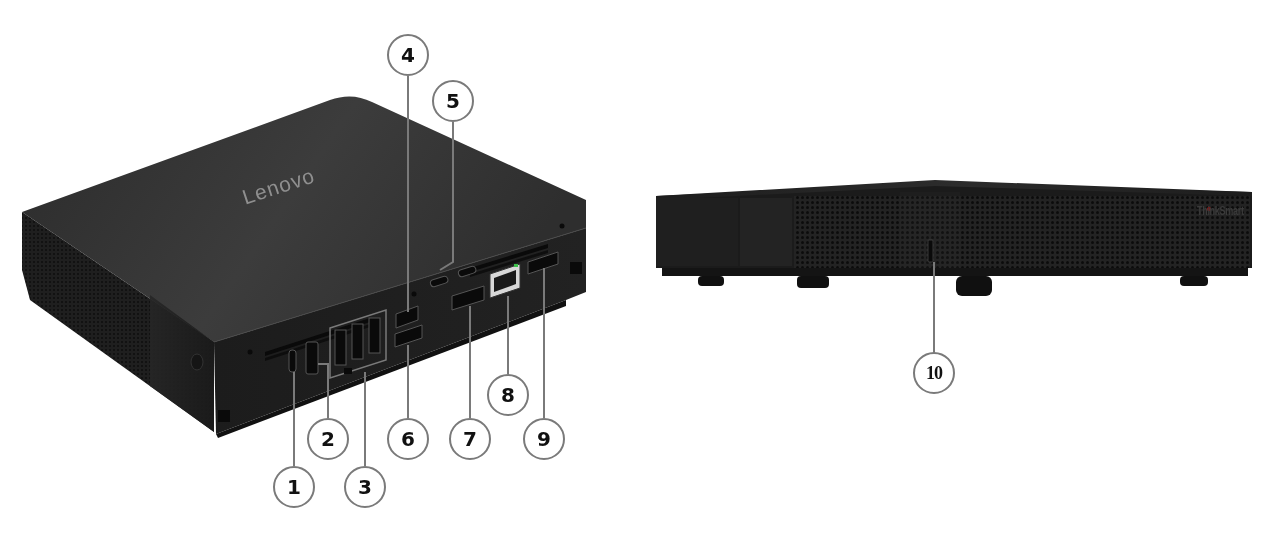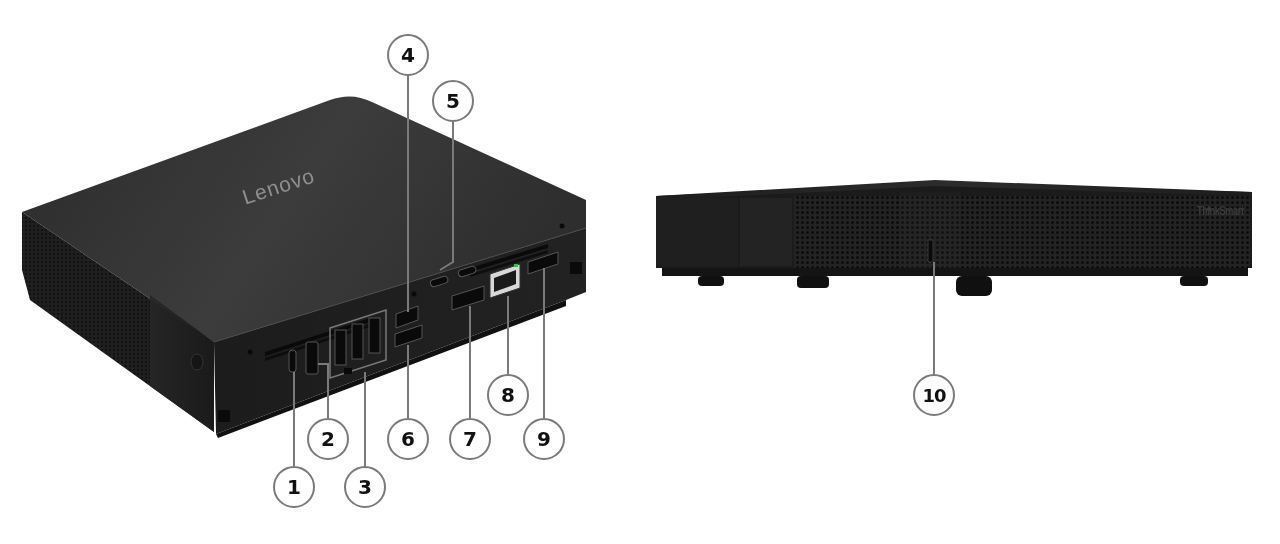--- a/index.html
+++ b/index.html
@@ -157,15 +157,15 @@
 
   <div class="callout" style="left:273px;top:466px;">1</div>
   <div class="callout" style="left:307px;top:418px;">2</div>
   <div class="callout" style="left:344px;top:466px;">3</div>
   <div class="callout" style="left:387px;top:34px;">4</div>
   <div class="callout" style="left:432px;top:80px;">5</div>
   <div class="callout" style="left:387px;top:418px;">6</div>
   <div class="callout" style="left:449px;top:418px;">7</div>
   <div class="callout" style="left:487px;top:374px;">8</div>
   <div class="callout" style="left:523px;top:418px;">9</div>
-  <div class="callout wide" style="left:913px;top:374px;">10</div>
+  <div class="callout wide" style="left:913px;top:352px;font-family:Liberation Serif, serif;">10</div>
 
 </div>
 
 </body></html>

